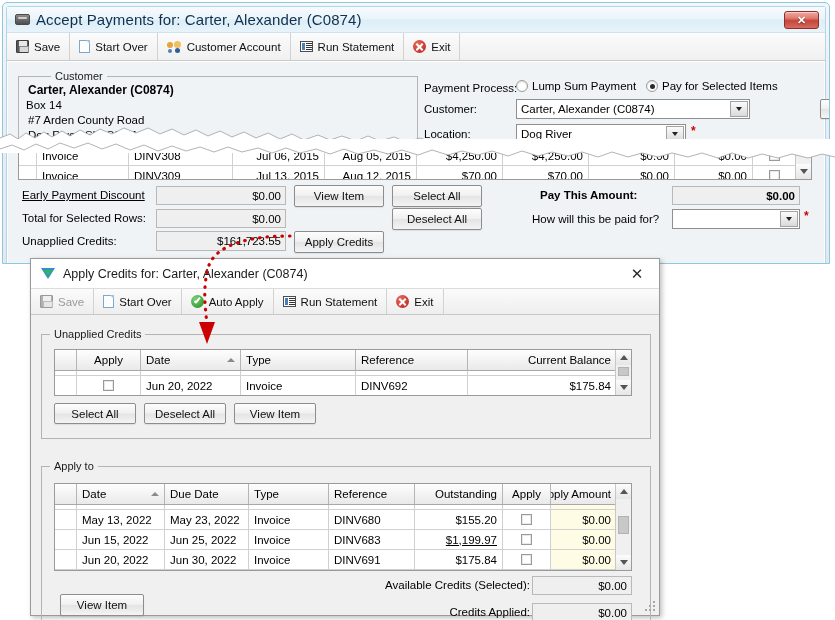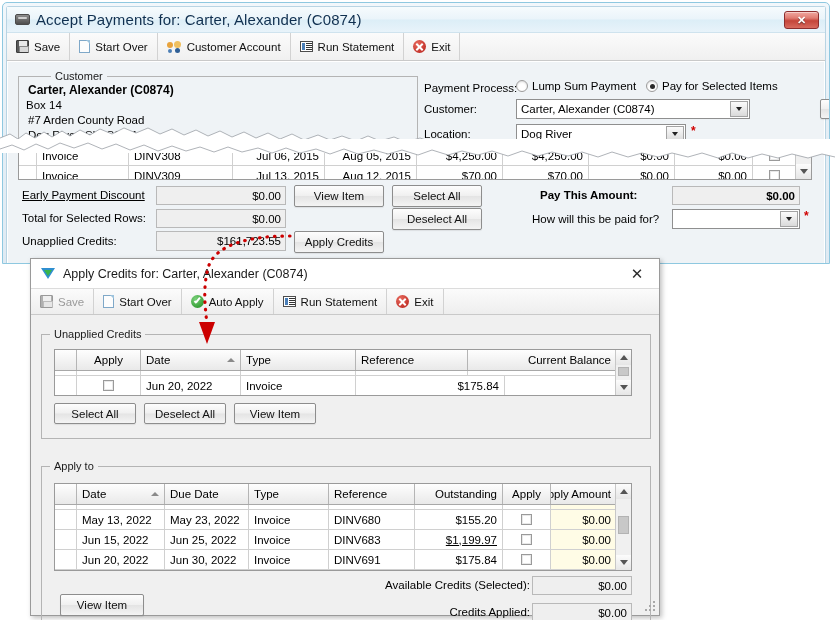--- a/index.html
+++ b/index.html
@@ -401,20 +401,21 @@
             <div class="gc" style="width:112px;"></div>
             <div class="gc" style="width:149px;"></div>
           </div>
           <div class="grow">
             <div class="gc" style="width:22px;"></div>
             <div class="gc" style="width:64px;justify-content:center;">
               <span class="chk"></span>
             </div>
             <div class="gc" style="width:100px;">Jun 20, 2022</div>
             <div class="gc" style="width:115px;">Invoice</div>
+            <div class="gc" style="width:112px;">DINV692</div>
             <div class="gc r" style="width:149px;">$175.84</div>
           </div>
           <div class="sbar">
             <div class="sbtn up"></div>
             <div class="sthumb" style="top:17px;height:9px;"></div>
             <div class="sbtn dn" style="position:absolute;bottom:0;left:0;right:0;"></div>
           </div>
         </div>
 
         <div class="btn" style="position:absolute;left:12px;top:68px;width:82px;height:21px;">Select All</div>

